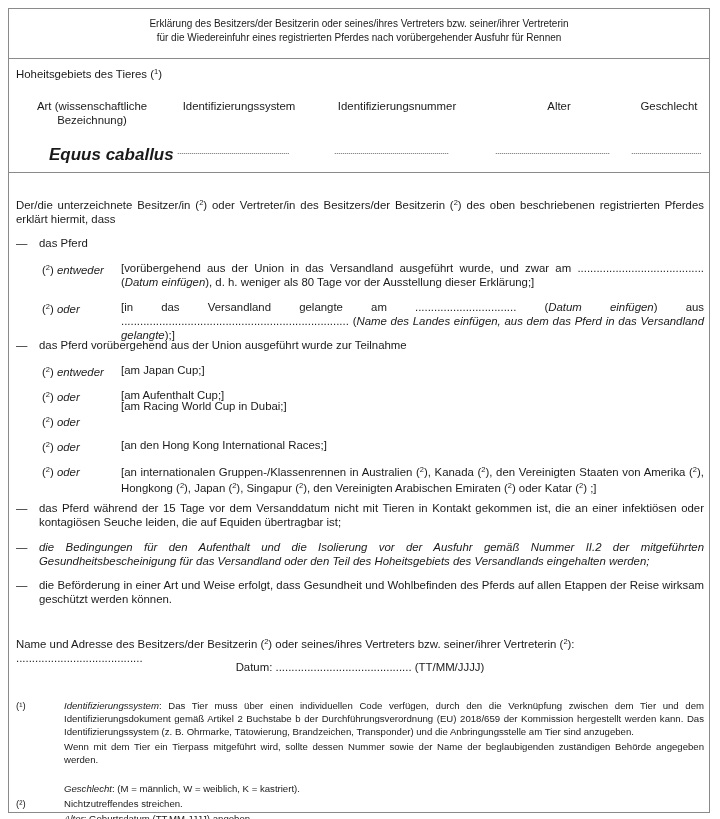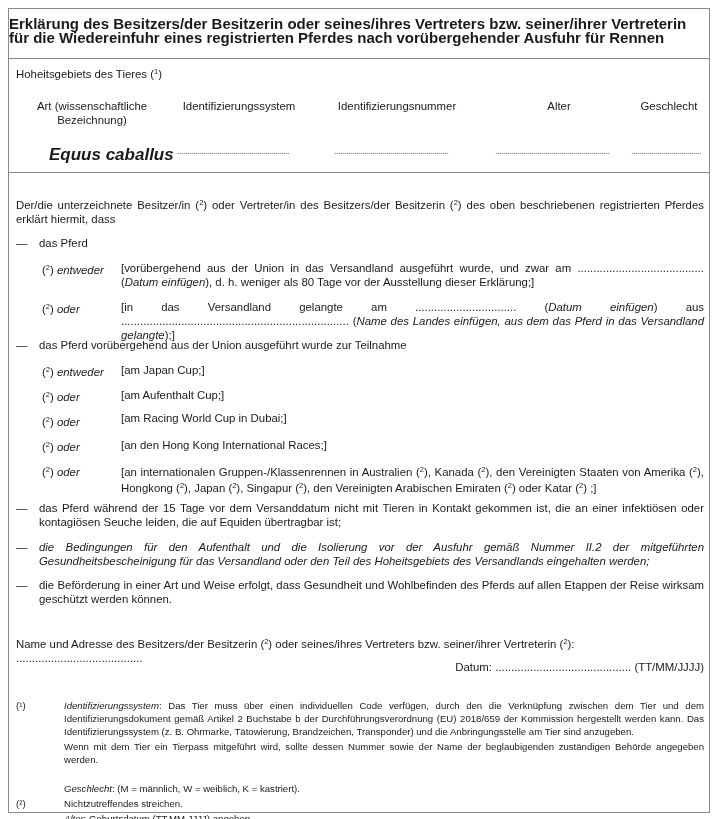--- a/index.html
+++ b/index.html
@@ -2,21 +2,21 @@
 <html><head>
 <meta charset="utf-8">
 <style>
   html, body { margin: 0; padding: 0; background: #ffffff; }
   body { width: 720px; height: 819px; position: relative; overflow: hidden;
          font-family: "Liberation Sans", sans-serif; color: #1a1a1a; font-size: 11.4px; }
   .frame { position: absolute; left: 8px; top: 8px; width: 702px; height: 805px;
            border: 1.5px solid #8a8a8a; box-sizing: border-box; }
   .header { position: absolute; left: 0; top: 0; width: 100%; height: 50px;
             border-bottom: 1.5px solid #8a8a8a; box-sizing: border-box;
-            text-align: left; font-weight: bold; font-size: 15px; line-height: 14px; padding-top: 8px; }
+            text-align: center; font-weight: normal; font-size: 10px; line-height: 14px; padding-top: 8px; }
   .ident { position: absolute; left: 0; top: 50px; width: 100%; height: 114px;
            border-bottom: 1.5px solid #8a8a8a; box-sizing: border-box; }
   .ident-title { position: absolute; left: 7px; top: 8px; }
   .sup { font-size: 7.5px; vertical-align: 4px; }
   .col { position: absolute; text-align: center; line-height: 14px; }
   .dots { position: absolute; top: 87px; color: #555; font-size: 9px; letter-spacing: -0.5px; white-space: nowrap; overflow: hidden; }
   .species { position: absolute; left: 40px; top: 86px; font-weight: bold; font-style: italic; font-size: 17px; }
   .body { position: absolute; left: 7px; top: 174px; width: 688px; line-height: 14.2px; }
   .p { position: absolute; left: 0; width: 688px; text-align: justify; }
   .dash { position: absolute; left: 0; width: 16px; }
@@ -72,39 +72,39 @@
     <div class="dash" style="top:155px;">—</div>
     <div class="dash-text" style="top:155px;">das Pferd vorübergehend aus der Union ausgeführt wurde zur Teilnahme</div>
 
     <div class="opt-lbl" style="top:180px;"><span>(</span><span class="sup">2</span><span>)</span> <i>entweder</i></div>
     <div class="opt-text" style="top:180px;">[am Japan Cup;]</div>
 
     <div class="opt-lbl" style="top:205px;"><span>(</span><span class="sup">2</span><span>)</span> <i>oder</i></div>
     <div class="opt-text" style="top:205px;">[am Aufenthalt Cup;]</div>
 
     <div class="opt-lbl" style="top:230px;"><span>(</span><span class="sup">2</span><span>)</span> <i>oder</i></div>
-    <div class="opt-text" style="top:228px;">[am Racing World Cup in Dubai;]</div>
+    <div class="opt-text" style="top:216px;">[am Racing World Cup in Dubai;]</div>
 
     <div class="opt-lbl" style="top:255px;"><span>(</span><span class="sup">2</span><span>)</span> <i>oder</i></div>
     <div class="opt-text" style="top:255px;">[an den Hong Kong International Races;]</div>
 
     <div class="opt-lbl" style="top:280px;"><span>(</span><span class="sup">2</span><span>)</span> <i>oder</i></div>
     <div class="opt-text" style="top:280px;"><span>[an internationalen Gruppen-/Klassenrennen in Australien (</span><span class="sup">2</span><span>), Kanada (</span><span class="sup">2</span><span>), den Vereinigten Staaten von Amerika (</span><span class="sup">2</span><span>), Hongkong (</span><span class="sup">2</span><span>), Japan (</span><span class="sup">2</span><span>), Singapur (</span><span class="sup">2</span><span>), den Vereinigten Arabischen Emiraten (</span><span class="sup">2</span><span>) oder Katar (</span><span class="sup">2</span><span>) ;]</span></div>
 
     <div class="dash" style="top:318px;">—</div>
     <div class="dash-text" style="top:318px;">das Pferd während der 15 Tage vor dem Versanddatum nicht mit Tieren in Kontakt gekommen ist, die an einer infektiösen oder kontagiösen Seuche leiden, die auf Equiden übertragbar ist;</div>
 
     <div class="dash" style="top:357px;">—</div>
     <div class="dash-text" style="top:357px;font-style:italic;">die Bedingungen für den Aufenthalt und die Isolierung vor der Ausfuhr gemäß Nummer II.2 der mitgeführten Gesundheitsbescheinigung für das Versandland oder den Teil des Hoheitsgebiets des Versandlands eingehalten werden;</div>
 
     <div class="dash" style="top:395px;">—</div>
     <div class="dash-text" style="top:395px;">die Beförderung in einer Art und Weise erfolgt, dass Gesundheit und Wohlbefinden des Pferds auf allen Etappen der Reise wirksam geschützt werden können.</div>
 
     <div class="p" style="top:452px; text-align:left;"><span>Name und Adresse des Besitzers/der Besitzerin (</span><span class="sup">2</span><span>) oder seines/ihres Vertreters bzw. seiner/ihrer Vertreterin (</span><span class="sup">2</span><span>): ........................................</span></div>
-    <div class="p" style="top:477px; text-align:right;">Datum: ........................................... (TT/MM/JJJJ)</div>
+    <div class="p" style="top:477px; text-align:center;">Datum: ........................................... (TT/MM/JJJJ)</div>
   </div>
 
   <div class="fn">
     <div class="fn-mark" style="top:0;">(¹)</div>
     <div class="fn-text" style="top:0;"><i>Identifizierungssystem</i><span>: Das Tier muss über einen individuellen Code verfügen, durch den die Verknüpfung zwischen dem Tier und dem Identifizierungsdokument gemäß Artikel 2 Buchstabe b der Durchführungsverordnung (EU) 2018/659 der Kommission hergestellt werden kann. Das Identifizierungssystem (z. B. Ohrmarke, Tätowierung, Brandzeichen, Transponder) und die Anbringungsstelle am Tier sind anzugeben.</span></div>
     <div class="fn-text" style="top:41px;">Wenn mit dem Tier ein Tierpass mitgeführt wird, sollte dessen Nummer sowie der Name der beglaubigenden zuständigen Behörde angegeben werden.</div>
     <div class="fn-text" style="top:69px;margin-top:44px;"><i>Alter</i><span>: Geburtsdatum (TT.MM.JJJJ) angeben.</span></div>
     <div class="fn-text" style="top:83px;"><i>Geschlecht</i><span>: (M = männlich, W = weiblich, K = kastriert).</span></div>
     <div class="fn-mark" style="top:98px;">(²)</div>
     <div class="fn-text" style="top:98px;">Nichtzutreffendes streichen.</div>

